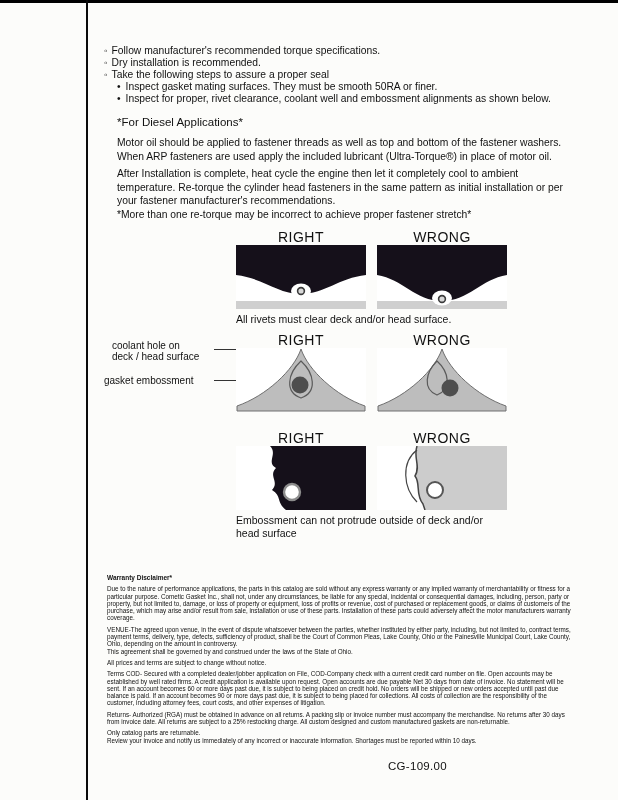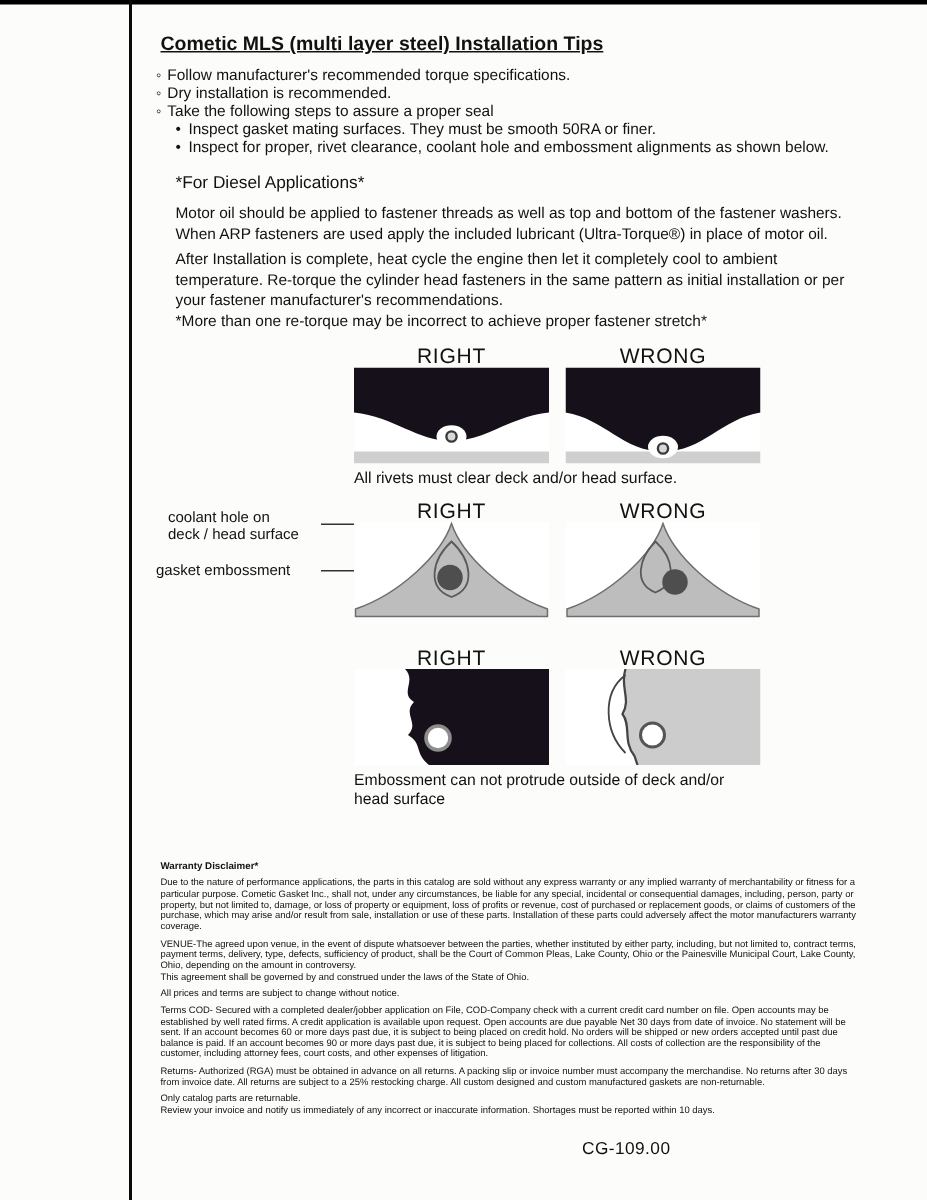--- a/index.html
+++ b/index.html
@@ -51,27 +51,26 @@
   .footer { left: 388px; top: 760px; font-size: 11.5px; letter-spacing: 0.3px; }
 </style>
 </head>
 <body>
 
 <div class="page">
 
   <div class="abs topline"></div>
   <div class="abs leftline"></div>
 
-  <h1 class="abs title">Cometic MLS (multi layer steel) Installation Tips</h1>
 
   <div class="abs bullet" style="top:45px">Follow manufacturer's recommended torque specifications.</div>
   <div class="abs bullet" style="top:57px">Dry installation is recommended.</div>
   <div class="abs bullet" style="top:69px">Take the following steps to assure a proper seal</div>
   <div class="abs subbullet" style="top:81px">Inspect gasket mating surfaces.  They must be smooth 50RA or finer.</div>
-  <div class="abs subbullet" style="top:93px">Inspect for proper, rivet clearance, coolant hole and embossment alignments as shown below.</div>
+  <div class="abs subbullet" style="top:93px">Inspect for proper, rivet clearance, coolant well and embossment alignments as shown below.</div>
 
   <div class="abs diesel-heading">*For Diesel Applications*</div>
   <div class="abs para" style="top:136px">Motor oil should be applied to fastener threads as well as top and bottom of the fastener washers. When ARP fasteners are used apply the included lubricant (Ultra-Torque®) in place of motor oil.</div>
   <div class="abs para" style="top:167px">After Installation is complete, heat cycle the engine then let it completely cool to ambient temperature. Re-torque the cylinder head fasteners in the same pattern as initial installation or per your fastener manufacturer's recommendations.</div>
   <div class="abs para" style="top:208px">*More than one re-torque may be incorrect to achieve proper fastener stretch*</div>
 
   <div class="abs dhead" style="left:236px; top:229px">RIGHT</div>
   <div class="abs dhead" style="left:377px; top:229px">WRONG</div>
 
   <div class="abs dimg" style="left:236px; top:245px">

